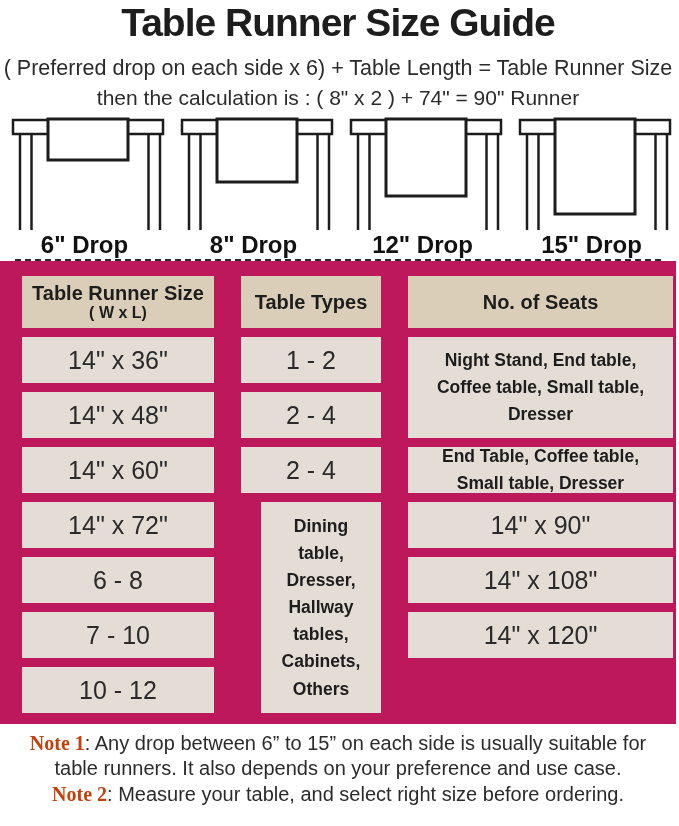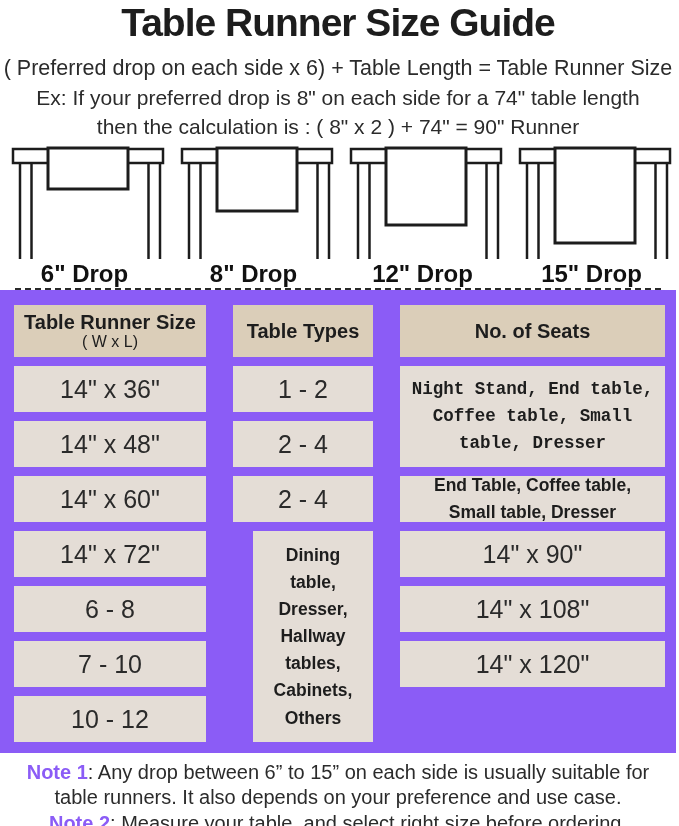--- a/index.html
+++ b/index.html
@@ -24,57 +24,56 @@
   
   .diagrams { display: flex; margin-top: 4px; }
   .diagram { width: 25%; display: flex; flex-direction: column; align-items: center; }
   .diagram svg { display: block; }
   .diagram figcaption {
     font-size: 24px; font-weight: 700; color: #111; margin-top: 1px; line-height: 1.05;
   }
   .dashed-divider { border-top: 2.5px dashed #2a2a2a; margin: 2px 15px 0 15px; }
 
   
-  .table-section { background: #8b5cf6; padding: 15px 0 11px 0; }
+  .table-section { background: #be185d; padding: 15px 0 11px 8px; }
   .size-grid {
     margin: 0 13px 0 14px;
     display: grid;
     grid-template-columns: 192px 140px 265px;
     grid-template-rows: 52px repeat(7, 46px);
     gap: 9px 27px;
   }
   .cell {
     display: flex; flex-direction: column; align-items: center; justify-content: center;
     text-align: center;
   }
   .th { background: #dbceb9; color: #1d1d1d; }
   .th .h-main { font-size: 20px; font-weight: 700; line-height: 1.1; }
-  .th .h-sub  { font-size: 16px; font-weight: 400; line-height: 1.15; }
+  .th .h-sub  { font-size: 16px; font-weight: 700; line-height: 1.15; }
   .td { background: #e4ddd6; color: #2a2a2a; font-size: 25px; font-weight: 400; }
   .tg {
     background: #e4ddd6; color: #1d1d1d;
     font-size: 17.5px; font-weight: 700; line-height: 1.55; padding: 2px 10px;
   }
-  .span2 { grid-row: span 2; font-family: Liberation Mono, monospace; }
+  .span2 { grid-row: span 2; }
   .span4 { grid-row: span 4; margin-left: 20px; }
 
   
   .notes { background: #ffffff; padding: 7px 6px 0 6px; text-align: center; }
   .notes p { font-size: 20px; line-height: 1.26; color: #2b2b2b; }
-  .notes .note-label { font-weight: 700; color: #8b5cf6; }
+  .notes .note-label { font-weight: 700; color: #c2410c; font-family: Liberation Serif, serif; }
 </style>
 </head>
 <body>
 
 <div class="page">
 
   <header class="hdr">
     <h1>Table Runner Size Guide</h1>
     <p class="formula">( Preferred drop on each side x 6) + Table Length = Table Runner Size</p>
-    <p class="example">Ex: If your preferred drop is 8" on each side for a 74" table length</p>
     <p class="example">then the calculation is : ( 8" x 2 ) + 74" = 90" Runner</p>
   </header>
 
   <section class="diagrams">
     <figure class="diagram">
       <svg width="170" height="114" viewBox="0 0 170 114">
         <rect x="13" y="3" width="150" height="14" fill="#ffffff" stroke="#1c1c1c" stroke-width="2.5"></rect>
         <line x1="20" y1="17" x2="20" y2="113" stroke="#1c1c1c" stroke-width="2.5"></line>
         <line x1="31.5" y1="17" x2="31.5" y2="113" stroke="#1c1c1c" stroke-width="2.5"></line>
         <line x1="148.5" y1="17" x2="148.5" y2="113" stroke="#1c1c1c" stroke-width="2.5"></line>

